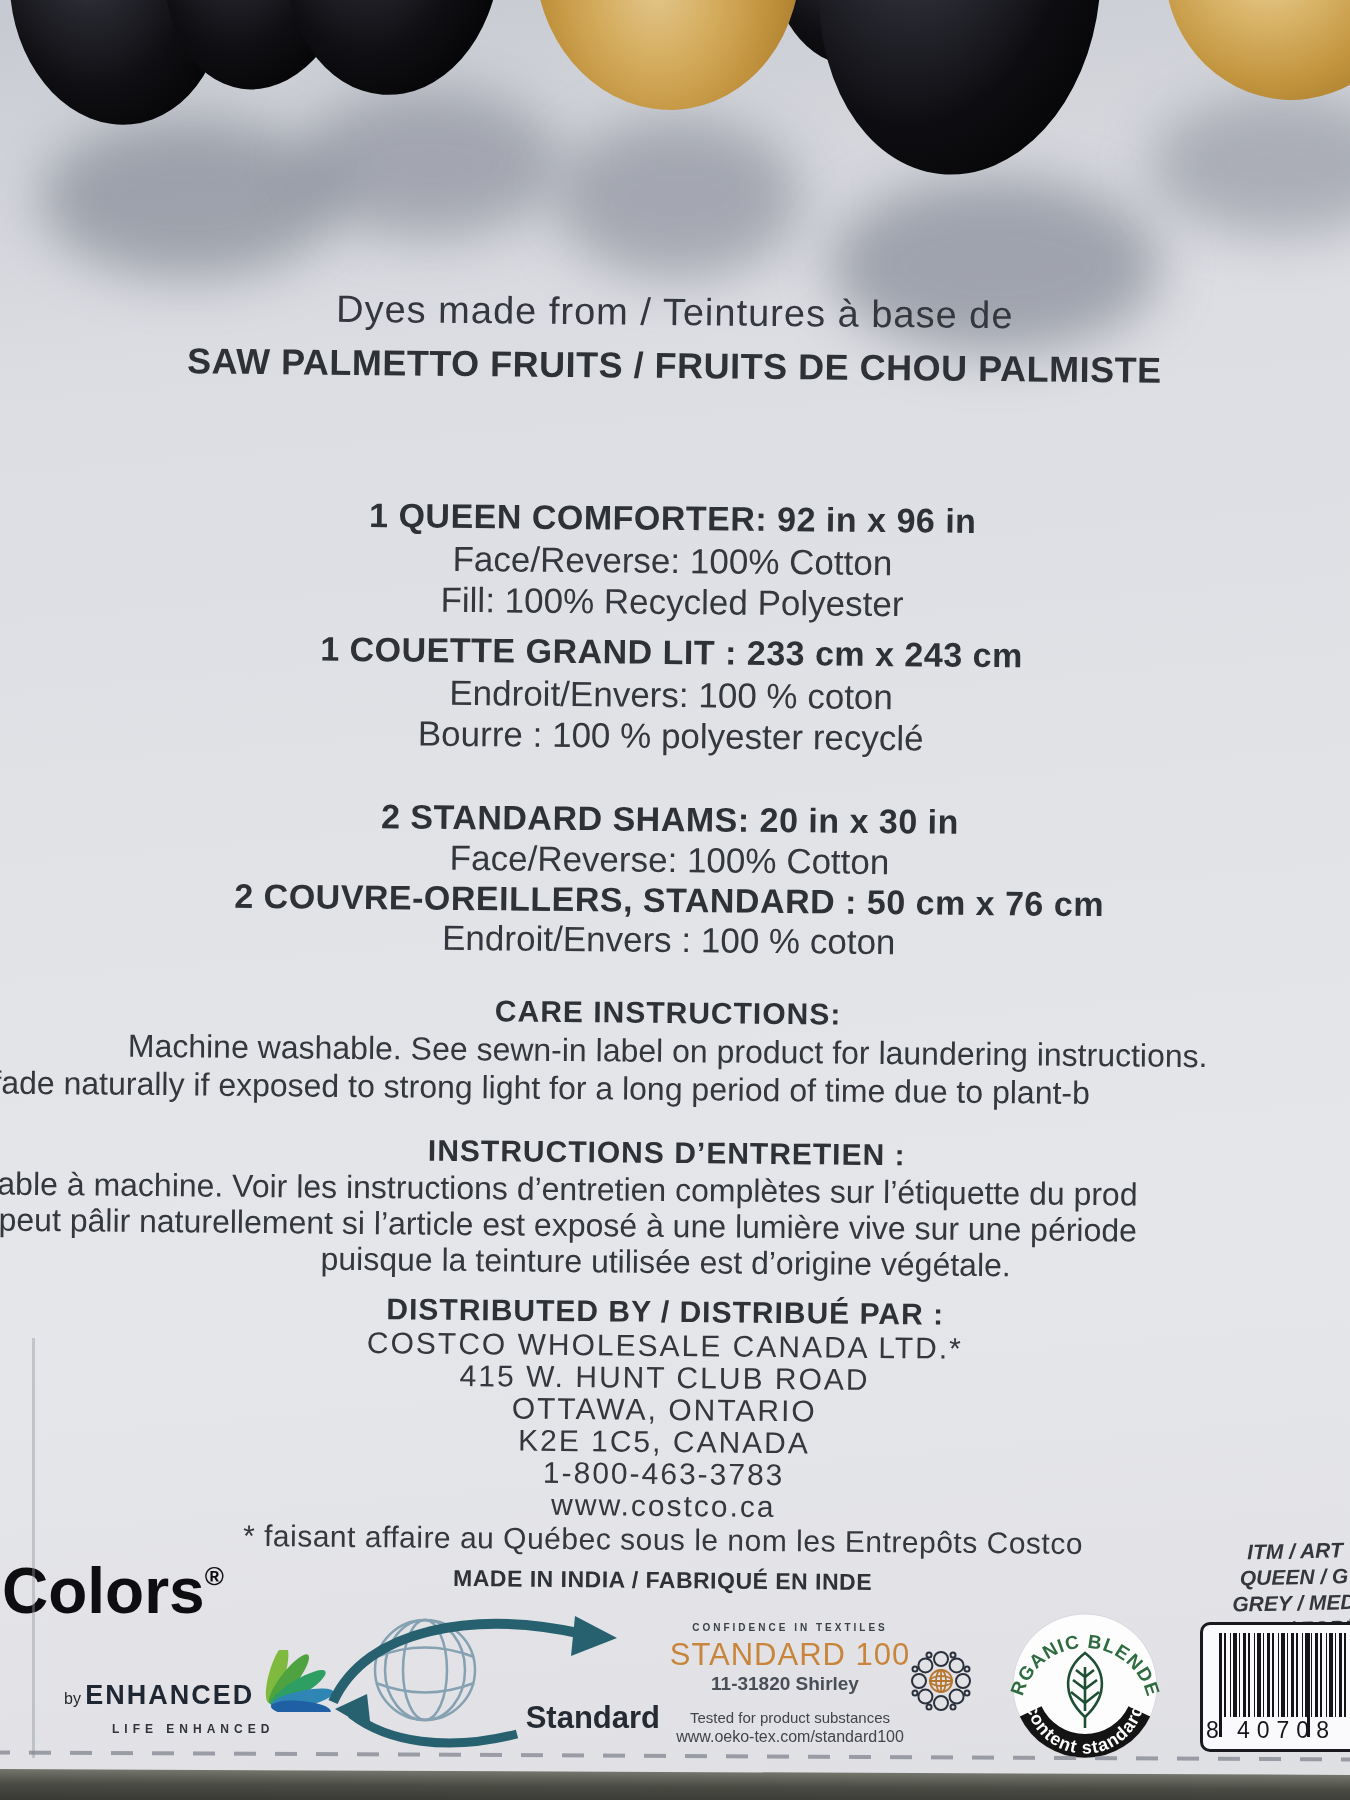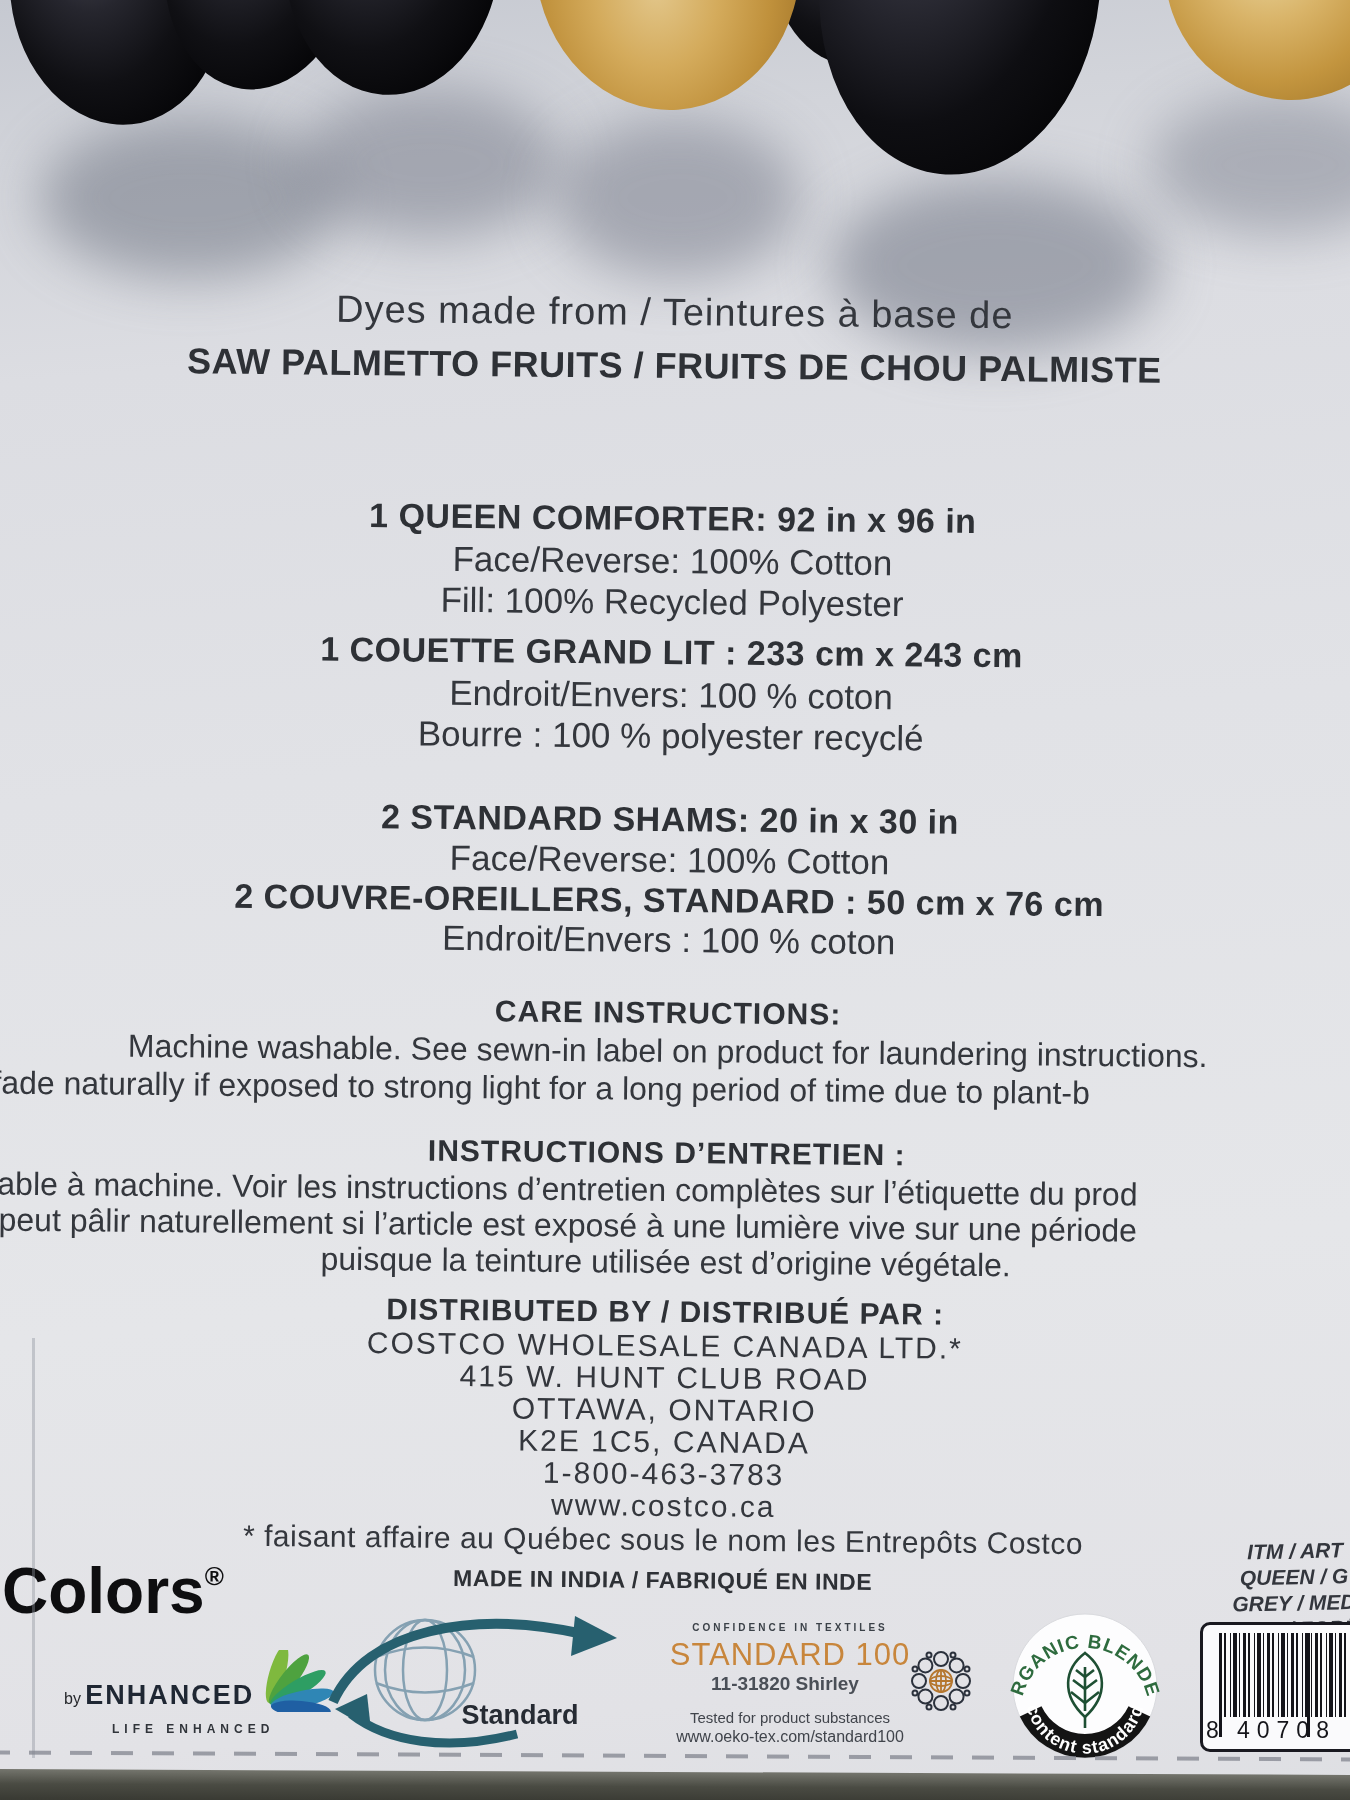--- a/index.html
+++ b/index.html
@@ -38,21 +38,21 @@
   
   .colorsword{position:absolute;left:2px;top:1554px;font-size:64px;font-weight:bold;color:#0e0e10;letter-spacing:0;}
   .colorsword sup{font-size:26px;font-weight:bold;vertical-align:28px;}
   .byline{position:absolute;left:64px;top:1680px;white-space:nowrap;}
   .byline .by{font-size:16px;color:#26282c;}
   .byline .arch{font-size:27px;font-weight:bold;letter-spacing:2px;color:#1f2733;}
   .lifeenh{position:absolute;left:112px;top:1714px;font-size:12px;letter-spacing:5px;color:#30343a;font-weight:bold;margin-top:8px;}
   .fan{position:absolute;left:258px;top:1650px;}
   .grs-svg{position:absolute;left:325px;top:1608px;}
   .grs-t1{position:absolute;left:380px;top:1668px;width:280px;text-align:center;font-size:31px;font-weight:bold;color:#262b33;}
-  .grs-t2{position:absolute;left:380px;top:1700px;width:280px;text-align:center;font-size:27px;font-weight:bold;color:#262b33;}
+  .grs-t2{position:absolute;left:380px;top:1700px;width:280px;text-align:right;font-size:31px;font-weight:bold;color:#262b33;}
   .oeko{position:absolute;left:655px;top:1620px;width:270px;text-align:center;}
   .oeko .name{font-size:37px;font-weight:bold;color:#3b4148;letter-spacing:1px;line-height:40px;}
   .oeko .name sup{font-size:18px;vertical-align:10px;}
   .oeko .sub{font-size:10px;font-weight:bold;letter-spacing:3px;color:#3b4148;line-height:16px;}
   .oeko .std{font-size:31px;font-weight:normal;letter-spacing:1px;color:#c8863c;line-height:34px;margin-top:2px;}
   .oeko .cert{font-size:19px;font-weight:bold;color:#4a4f57;line-height:24px;padding-right:10px;}
   .oeko .tested{font-size:15px;color:#40444b;line-height:19px;margin-top:12px;}
   .oeko .url{font-size:16px;color:#40444b;line-height:20px;}
   .flower{position:absolute;left:908px;top:1648px;}
   .organic{position:absolute;left:1010px;top:1611px;}

